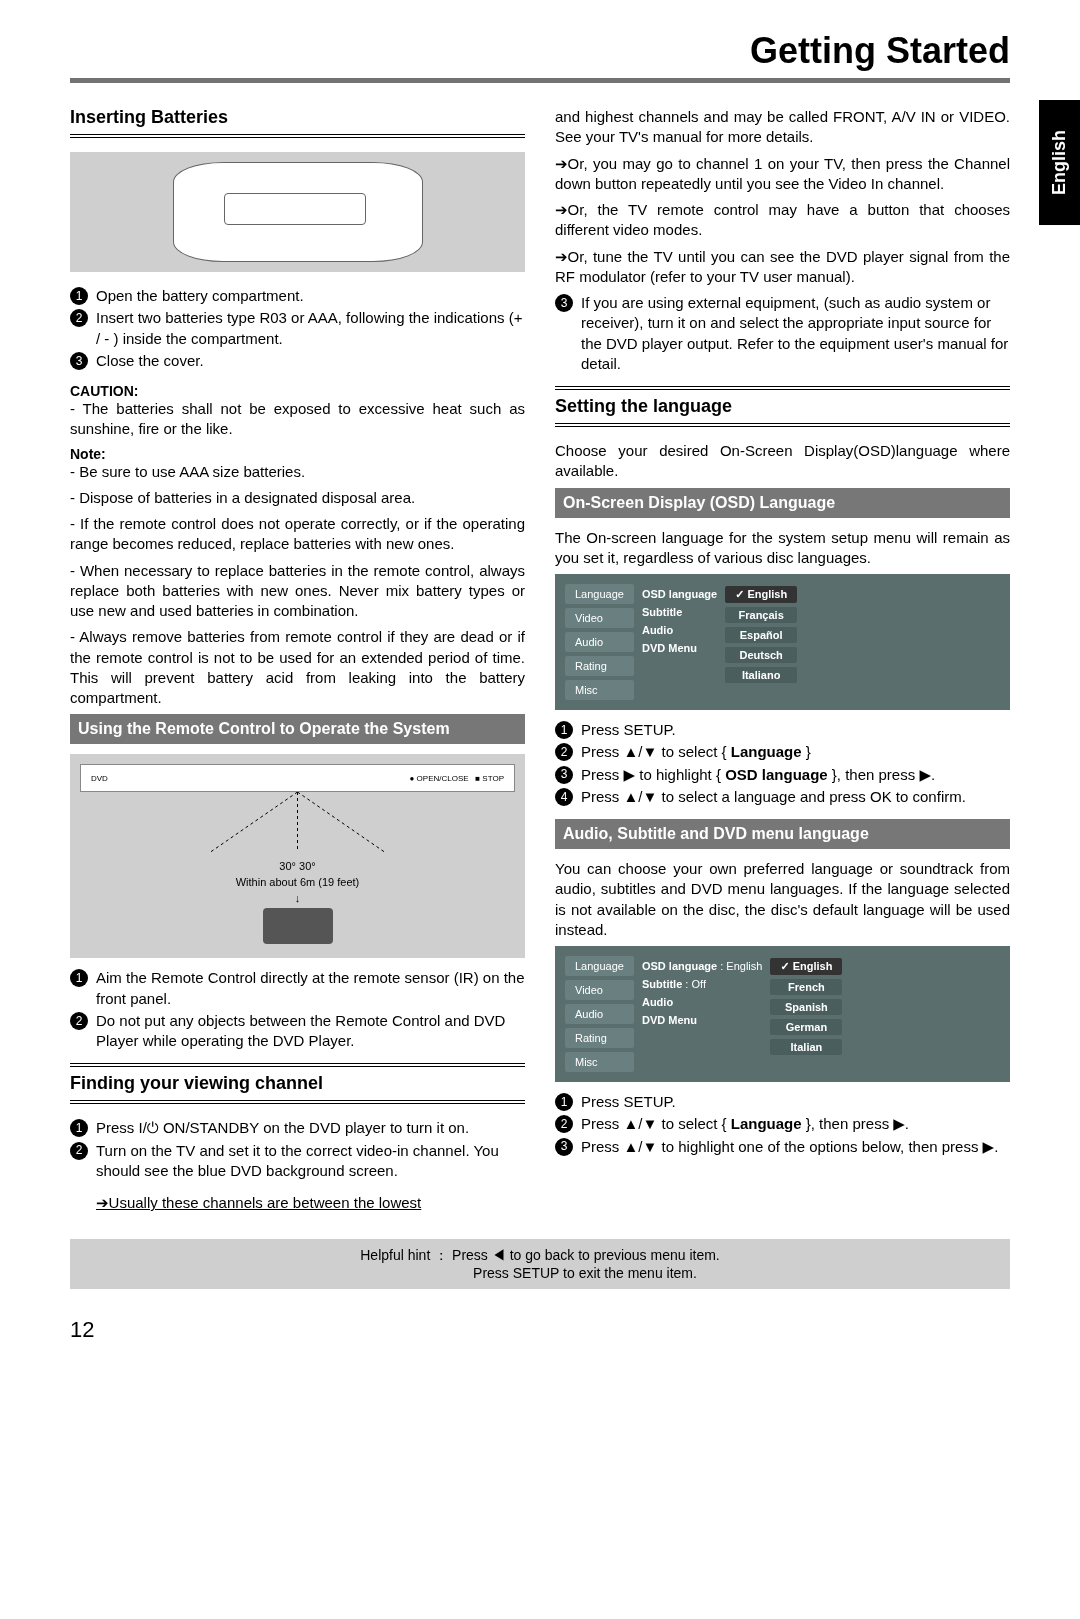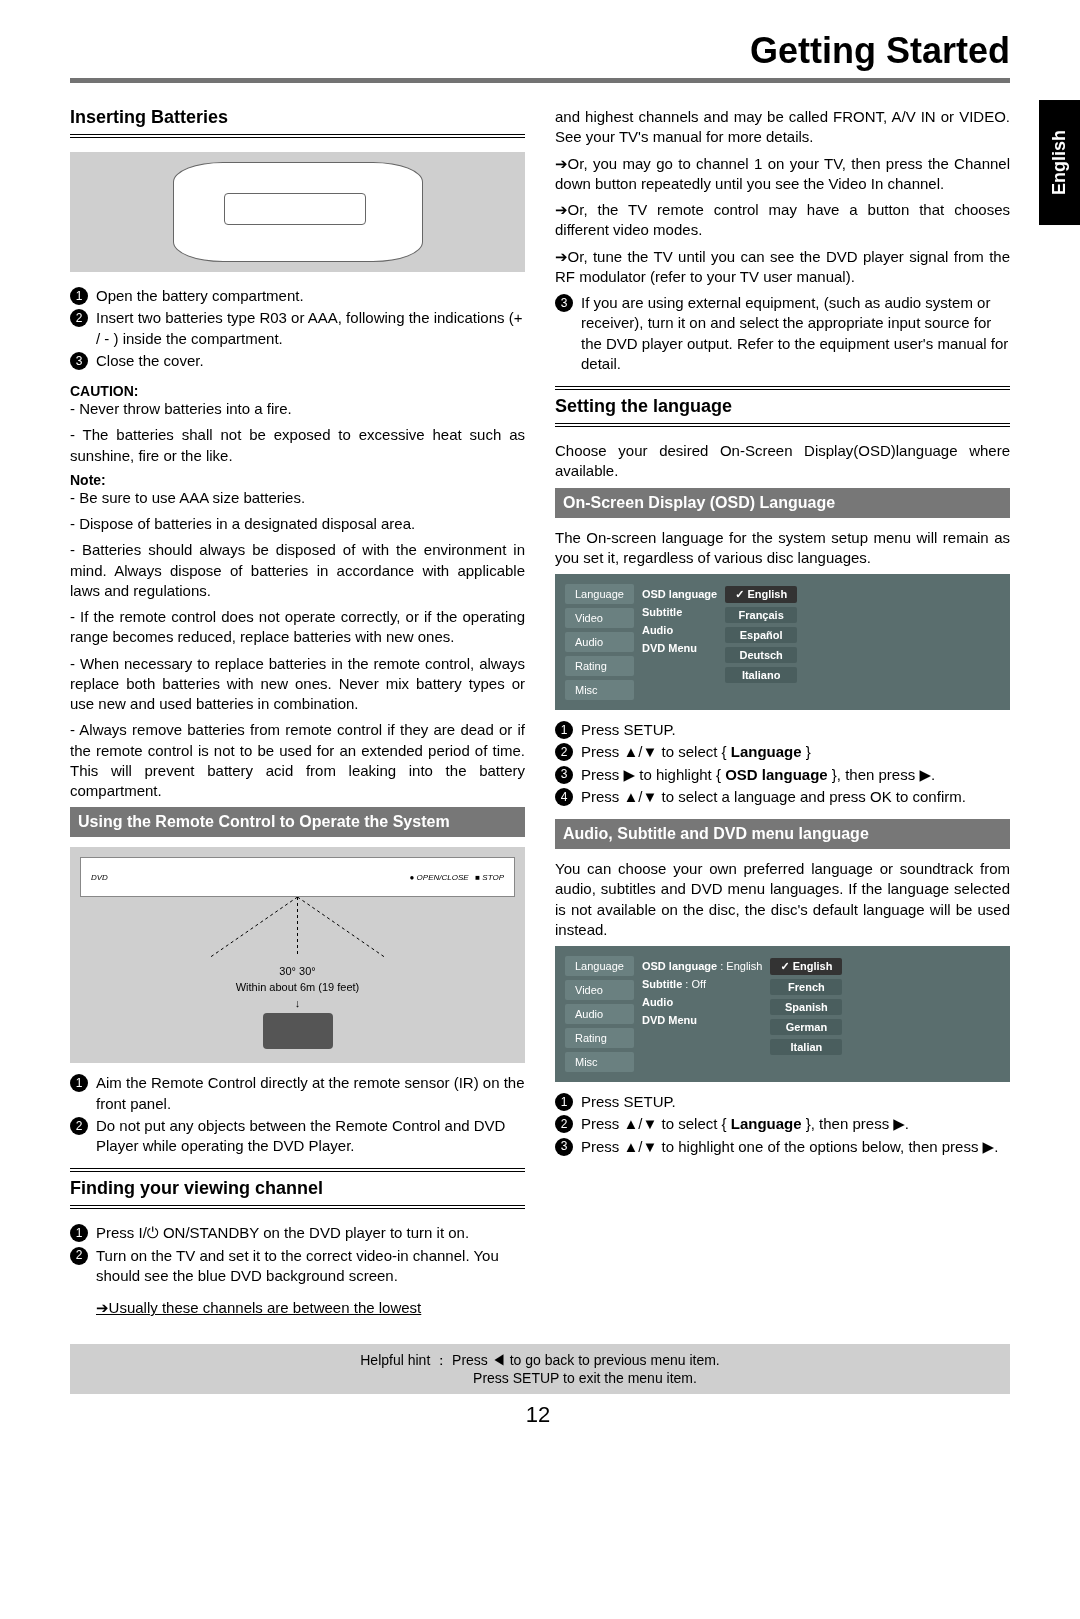--- a/index.html
+++ b/index.html
@@ -15,33 +15,33 @@
   .gray-box { background: #cfcfcf; padding: 10px; margin-bottom: 14px; display:flex; align-items:center; justify-content:center; }
   .remote-illust { width: 250px; height: 100px; background: #fff; border: 1px solid #666; border-radius: 50px / 20px; position: relative; }
   .remote-illust::after { content:""; position:absolute; left:50px; top:30px; width:140px; height:30px; border:1px solid #666; border-radius:4px; }
   .numlist { list-style: none; padding: 0; margin-bottom: 12px; font-size: 15px; line-height: 1.35; }
   .numlist li { display: flex; align-items: flex-start; margin-bottom: 2px; }
   .numbullet { display: inline-flex; width: 18px; height: 18px; background: #000; color: #fff; border-radius: 50%; font-size: 12px; align-items: center; justify-content: center; margin-right: 8px; flex-shrink: 0; margin-top: 1px; }
   .body-text { font-size: 15px; line-height: 1.35; text-align: justify; margin-bottom: 6px; }
   .note-label { font-weight: bold; font-size: 14px; margin-top: 6px; }
   .gray-heading { background: #777; color: #ffffff; font-weight: bold; padding: 6px 8px; font-size: 16px; margin-bottom: 10px; }
   .remote-diagram { background: #cfcfcf; padding: 10px 10px 14px 10px; margin-bottom: 10px; }
-  .dvd-top { background:#fff; height:40px; border:1px solid #888; display:flex; align-items:center; justify-content:space-between; padding:0 10px; font-size:8px;font-style:italic; }
+  .dvd-top { background:#fff; height:28px; border:1px solid #888; display:flex; align-items:center; justify-content:space-between; padding:0 10px; font-size:8px; }
   .angle-area { text-align:center; font-size:11px; margin:4px 0; }
   .remote-small { width:70px; height:36px; background:#555; margin: 4px auto 0 auto; border-radius:4px; }
   .osd-menu { background:#5a6e6e; padding: 10px; font-size: 11px; color:#fff; display:flex; gap:8px; margin-bottom:10px; }
   .osd-left { display:flex; flex-direction:column; gap:4px; }
   .osd-left-item { background:#6a8080; padding:4px 10px; border-radius:2px; white-space: nowrap; }
   .osd-mid { display:flex; flex-direction:column; gap:6px; padding-top:4px; font-weight:bold; }
   .osd-right { display:flex; flex-direction:column; gap:4px; padding-top:2px; }
   .osd-opt { background:#4a5e5e; padding:2px 10px; border-radius:2px; text-align:center; font-weight:bold; }
   .osd-opt.sel { background:#333; }
   .osd-opt.sel::before { content:"✓ "; }
   .footer-bar { background:#cfcfcf; padding:8px 20px; font-size:14px; margin-top:20px; }
-  .page-num { text-align:center; font-size:22px; margin-top:8px; padding-right:4px; }
+  .page-num { text-align:left; font-size:22px; margin-top:28px; padding-right:4px; }
   .bold { font-weight:bold; }
 </style>
 </head>
 <body>
 
 <div class="page">
   <div class="page-title">Getting Started</div>
   <div class="lang-tab">English</div>
 
   <div class="cols">
@@ -64,27 +64,25 @@
             <span class="numbullet">2</span>
             <span>Insert two batteries type R03 or AAA, following the indications (+ / - ) inside the compartment.</span>
           </li>
         <li>
             <span class="numbullet">3</span>
             <span>Close the cover.</span>
           </li>
       </ol>
 
       <div class="note-label">CAUTION:</div>
-      <div class="body-text">- Never throw batteries into a fire.</div>
       <div class="body-text">- The batteries shall not be exposed to excessive heat such as sunshine, fire or the like.</div>
 
       <div class="note-label">Note:</div>
       <div class="body-text">- Be sure to use AAA size batteries.</div>
       <div class="body-text">- Dispose of batteries in a designated disposal area.</div>
-      <div class="body-text">- Batteries should always be disposed of with the environment in mind. Always dispose of batteries in accordance with applicable laws and regulations.</div>
       <div class="body-text">- If the remote control does not operate correctly, or if the operating range becomes reduced, replace batteries with new ones.</div>
       <div class="body-text">- When necessary to replace batteries in the remote control, always replace both batteries with new ones. Never mix battery types or use new and used batteries in combination.</div>
       <div class="body-text">- Always remove batteries from remote control if they are dead or if the remote control is not to be used for an extended period of time. This will prevent battery acid from leaking into the battery compartment.</div>
 
       <div class="gray-heading">Using the Remote Control to Operate the System</div>
 
       <div class="remote-diagram">
         <div class="dvd-top">
           <span>DVD</span>
           <span>● OPEN/CLOSE &nbsp; ■ STOP</span>

